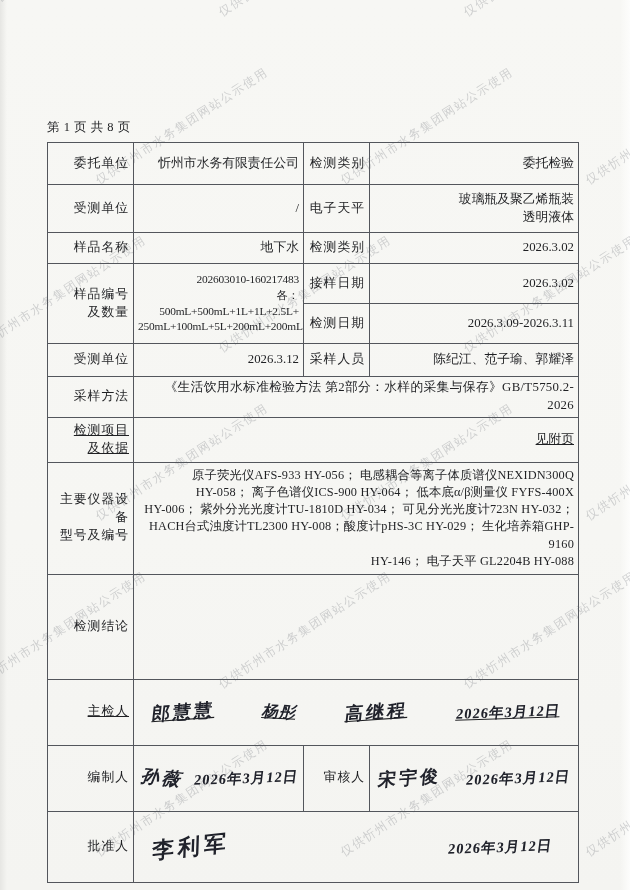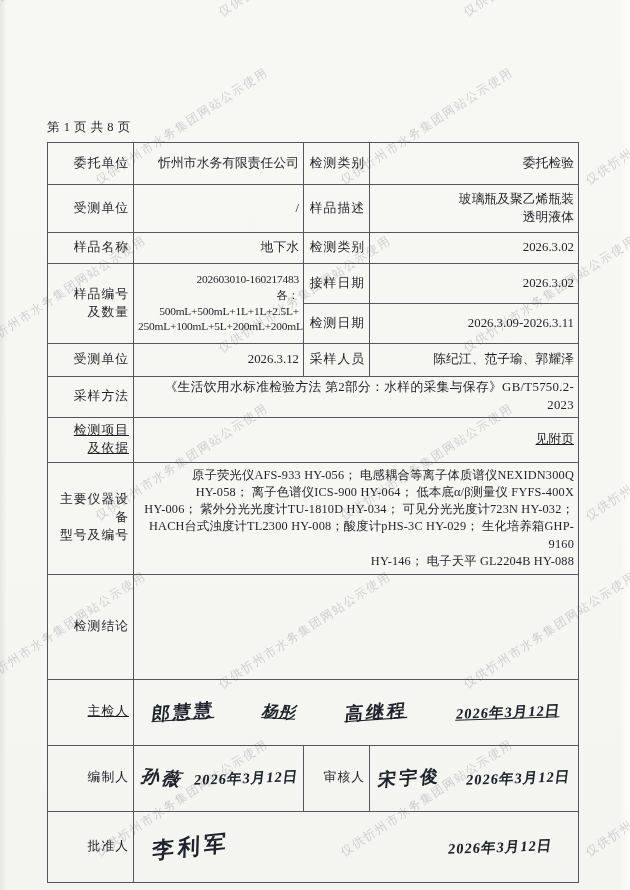--- a/index.html
+++ b/index.html
@@ -115,21 +115,21 @@
           <tr style="height:42px;">
         <td class="lbl">委托单位</td>
         <td>忻州市水务有限责任公司</td>
         <td class="lbl">检测类别</td>
         <td>委托检验</td>
       </tr>
 
       <tr style="height:48px;">
         <td class="lbl">受测单位</td>
         <td>/</td>
-        <td class="lbl">样品描述</td>
+        <td class="lbl">电子天平</td>
         <td>玻璃瓶及聚乙烯瓶装
 透明液体</td>
       </tr>
 
       <tr style="height:31px;">
         <td class="lbl">样品名称</td>
         <td>地下水</td>
         <td class="lbl">检测类别</td>
         <td>2026.3.02</td>
       </tr>
@@ -151,21 +151,21 @@
 
       <tr style="height:33px;">
         <td class="lbl">受测单位</td>
         <td>2026.3.12</td>
         <td class="lbl">采样人员</td>
         <td>陈纪江、范子瑜、郭耀泽</td>
       </tr>
 
       <tr style="height:40px;">
         <td class="lbl">采样方法</td>
-        <td class="method" colspan="3">《生活饮用水标准检验方法 第2部分：水样的采集与保存》GB/T5750.2-2023</td>
+        <td class="method" colspan="3">《生活饮用水标准检验方法 第2部分：水样的采集与保存》GB/T5750.2-2026</td>
       </tr>
 
       <tr style="height:45px;text-decoration:underline;">
         <td class="lbl">检测项目
 及依据</td>
         <td colspan="3">见附页</td>
       </tr>
 
       <tr style="height:112px;">
         <td class="lbl">主要仪器设备

